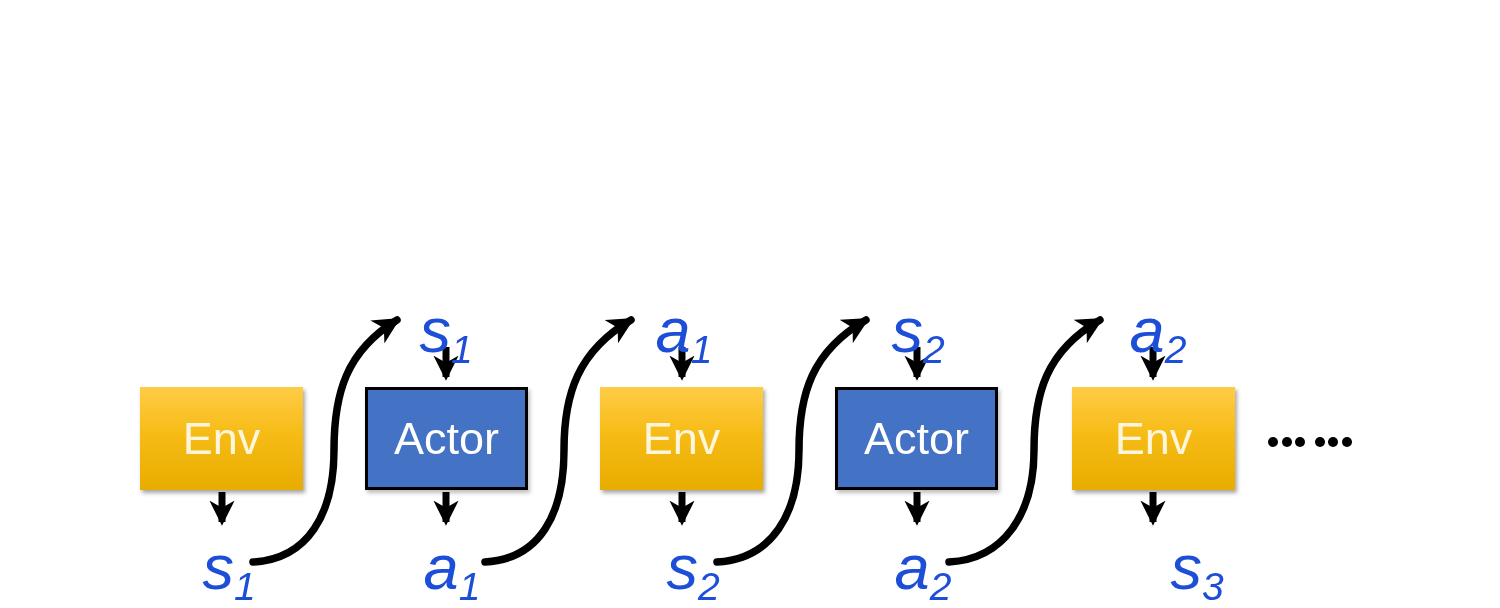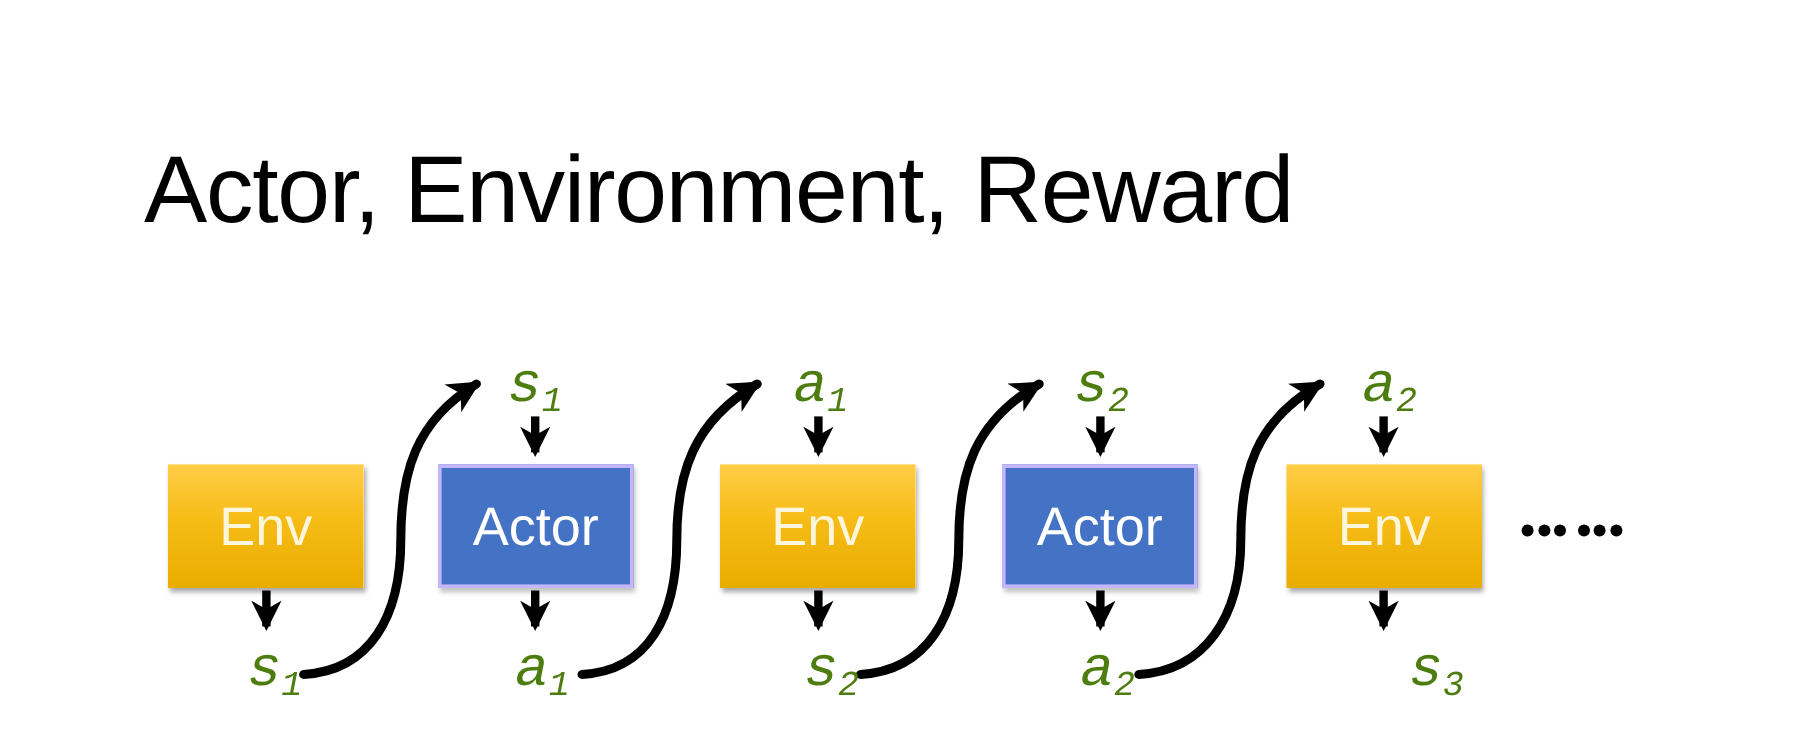--- a/index.html
+++ b/index.html
@@ -39,31 +39,31 @@
     font-size: 45px;
     box-sizing: border-box;
   }
   .node.env {
     background: linear-gradient(180deg, #FFCC47 0%, #F6BC16 45%, #E9AC00 100%);
     color: #FDF6DC;
     box-shadow: 2px 3px 4px rgba(0,0,0,0.35);
   }
   .node.actor {
     background: #4472C4;
-    border: 3px solid #c4b5fd;
+    border: 3px solid #000000;
     color: #FFFFFF;
     box-shadow: 2px 3px 4px rgba(0,0,0,0.25);
   }
   .mlabel {
     position: absolute;
     transform: translateX(-50%);
-    font-family: Liberation Mono, monospace;
+    font-family: Liberation Sans, sans-serif;
     font-style: italic;
-    font-size: 47px;
-    color: #4d7c0f;
+    font-size: 63px;
+    color: #1d4ed8;
     white-space: nowrap;
     line-height: 1;
   }
   .mlabel sub {
     font-size: 0.62em;
     font-style: italic;
     vertical-align: -0.28em;
     line-height: 0;
     letter-spacing: 0;
   }
@@ -83,21 +83,20 @@
     background: #000000;
     margin-right: 3.5px;
   }
   .dots .dot.gap { margin-left: 6px; }
 </style>
 </head>
 <body>
 
 <div class="slide">
 
-  <div class="title">Actor, Environment, Reward</div>
 
   <svg class="arrow-layer" viewBox="0 0 1500 608" xmlns="http://www.w3.org/2000/svg">
     <defs>
       <marker id="ah" viewBox="0 0 10 10" refX="8.5" refY="5" markerWidth="3.6" markerHeight="3.6" orient="auto">
         <path d="M 0 0 L 10 5 L 0 10 L 2.8 5 Z" fill="#000000"></path>
       </marker>
     </defs>
     <g stroke="#000000" stroke-width="7" fill="none">
 
       <path d="M 446 347 L 446 377" marker-end="url(#ah)"></path>

